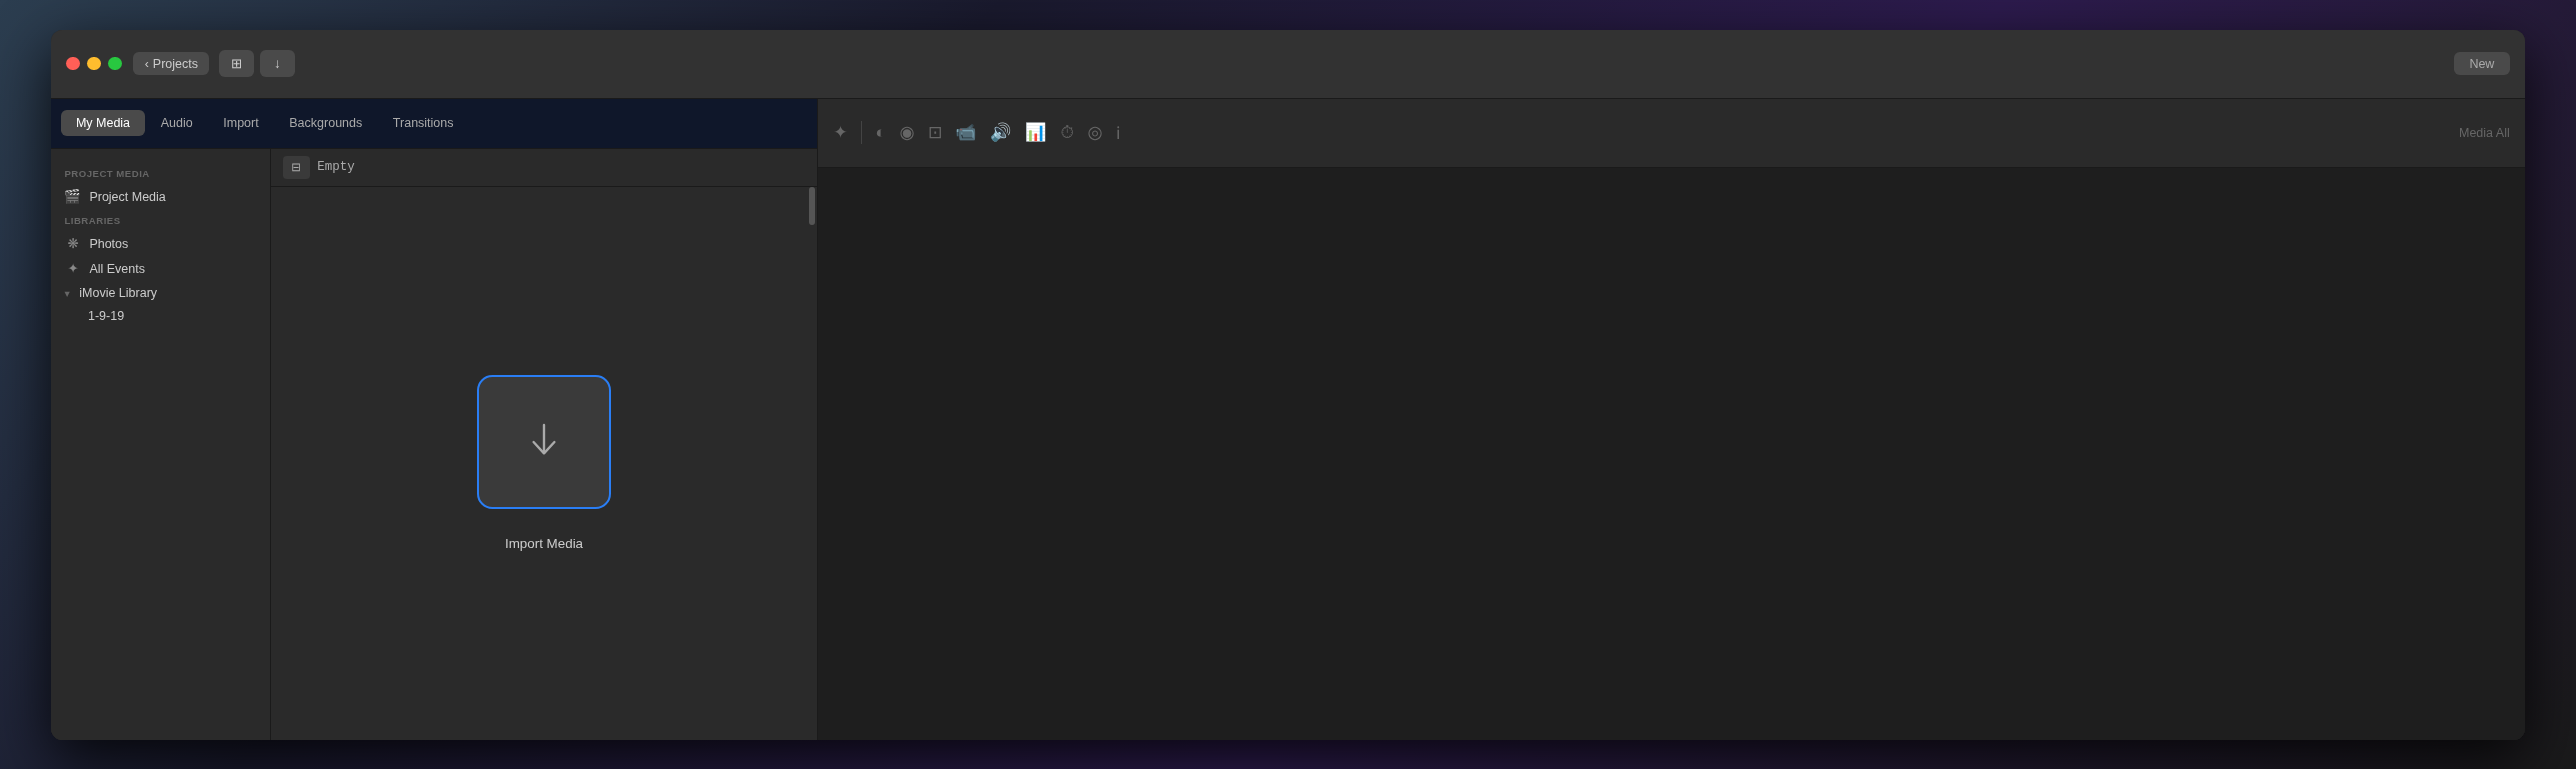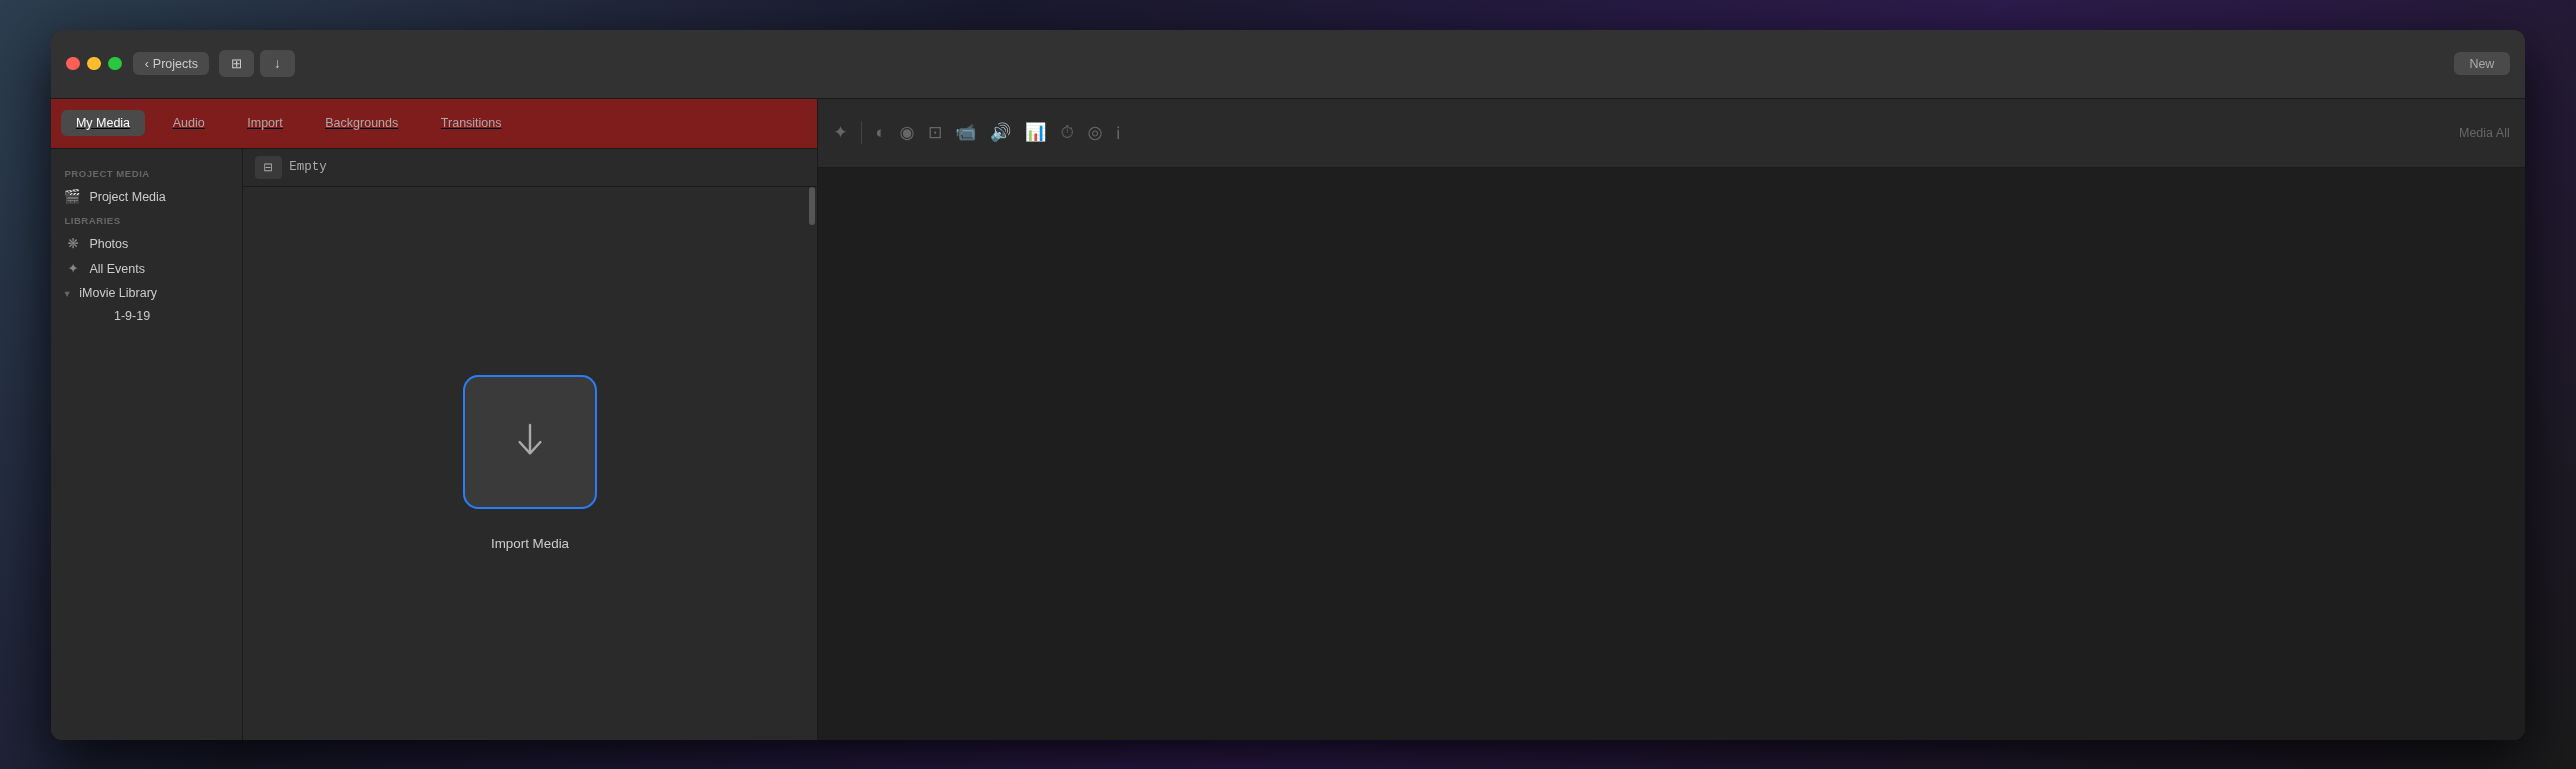--- a/index.html
+++ b/index.html
@@ -110,25 +110,24 @@
       flex-direction: column;
       background: #2a2a2a;
       border-right: 1px solid #1a1a1a;
     }
 
     
     .tabs {
       display: flex;
       align-items: center;
       height: 50px;
-      background: #7f1d1d;
+      background: #0f172a;
       padding: 0 9.6px;
       border-bottom: 1px solid #1a1a1a;
-      gap: 12px;
-      text-decoration: underline;
+      gap: 0;
     }
 
     .tab {
       padding: 5.8px 15.3px;
       border-radius: 5.8px;
       font-size: 12.5px;
       color: #aaa;
       cursor: pointer;
       background: transparent;
       border: none;
@@ -141,21 +140,21 @@
 
     
     .browser-area {
       display: flex;
       flex: 1;
       overflow: hidden;
     }
 
     
     .sidebar {
-      width: 192px;
+      width: 220px;
       background: #2a2a2a;
       padding: 13.4px 0;
       border-right: 1px solid #1a1a1a;
       overflow-y: auto;
       flex-shrink: 0;
     }
 
     .sidebar-section-label {
       font-size: 9.6px;
       font-weight: 600;
@@ -183,22 +182,21 @@
       color: #888;
     }
 
     .sidebar-disclosure {
       font-size: 10.5px;
       color: #666;
       margin-right: 1.9px;
     }
 
     .sidebar-child {
-      padding-left: 19px;
-      margin-left: 44px;
+      padding-left: 37px;
     }
 
     
     .media-area {
       flex: 1;
       display: flex;
       flex-direction: column;
       overflow: hidden;
       position: relative;
     }

